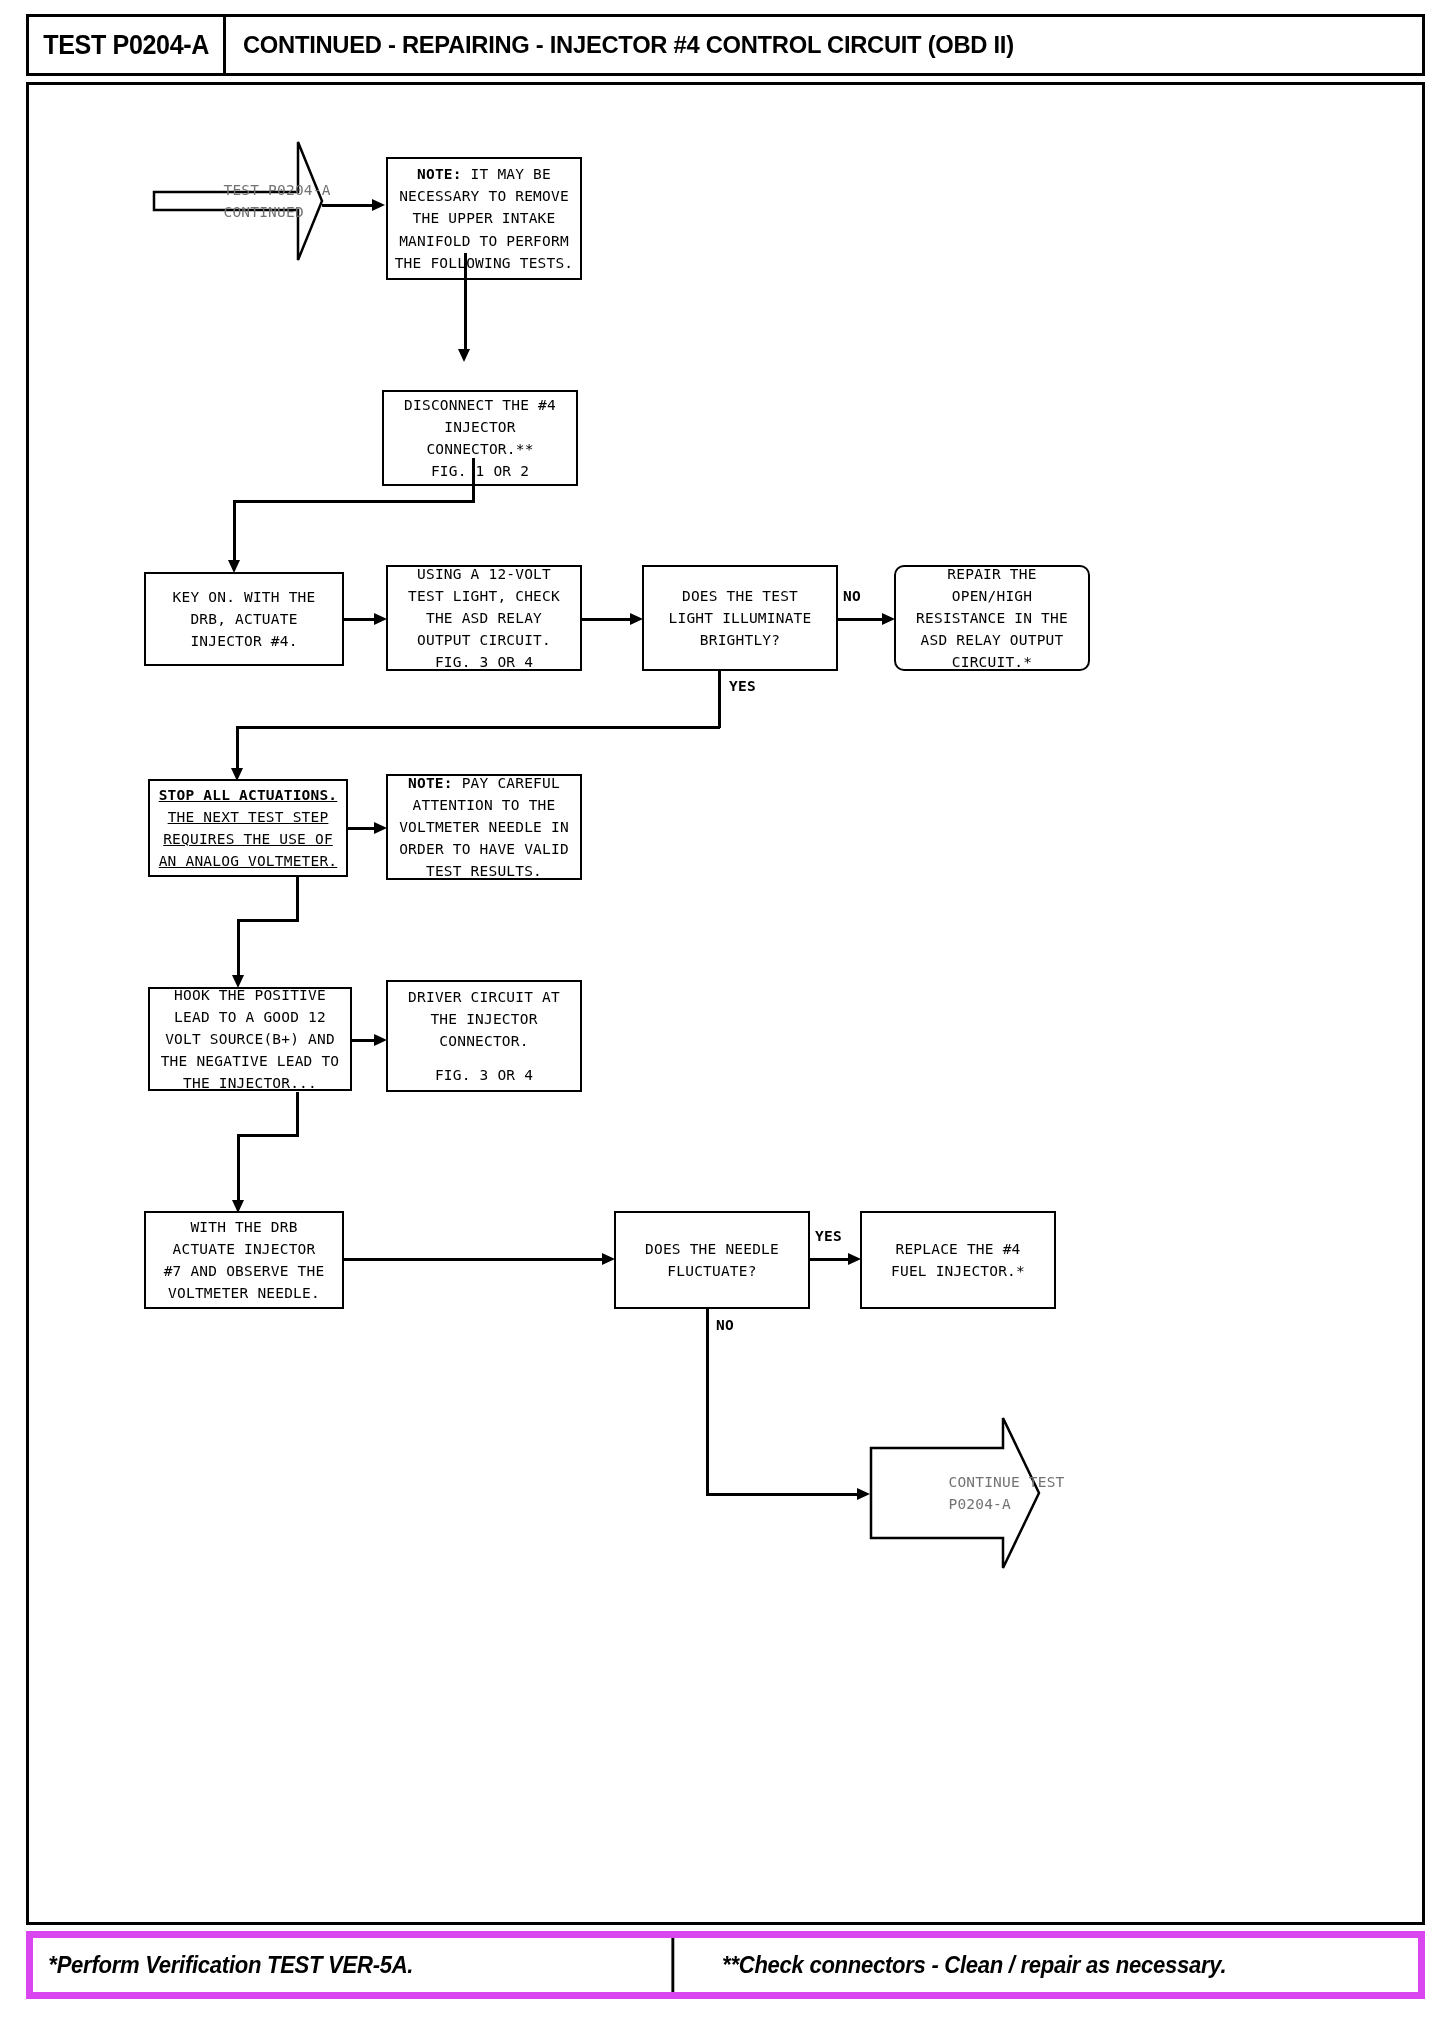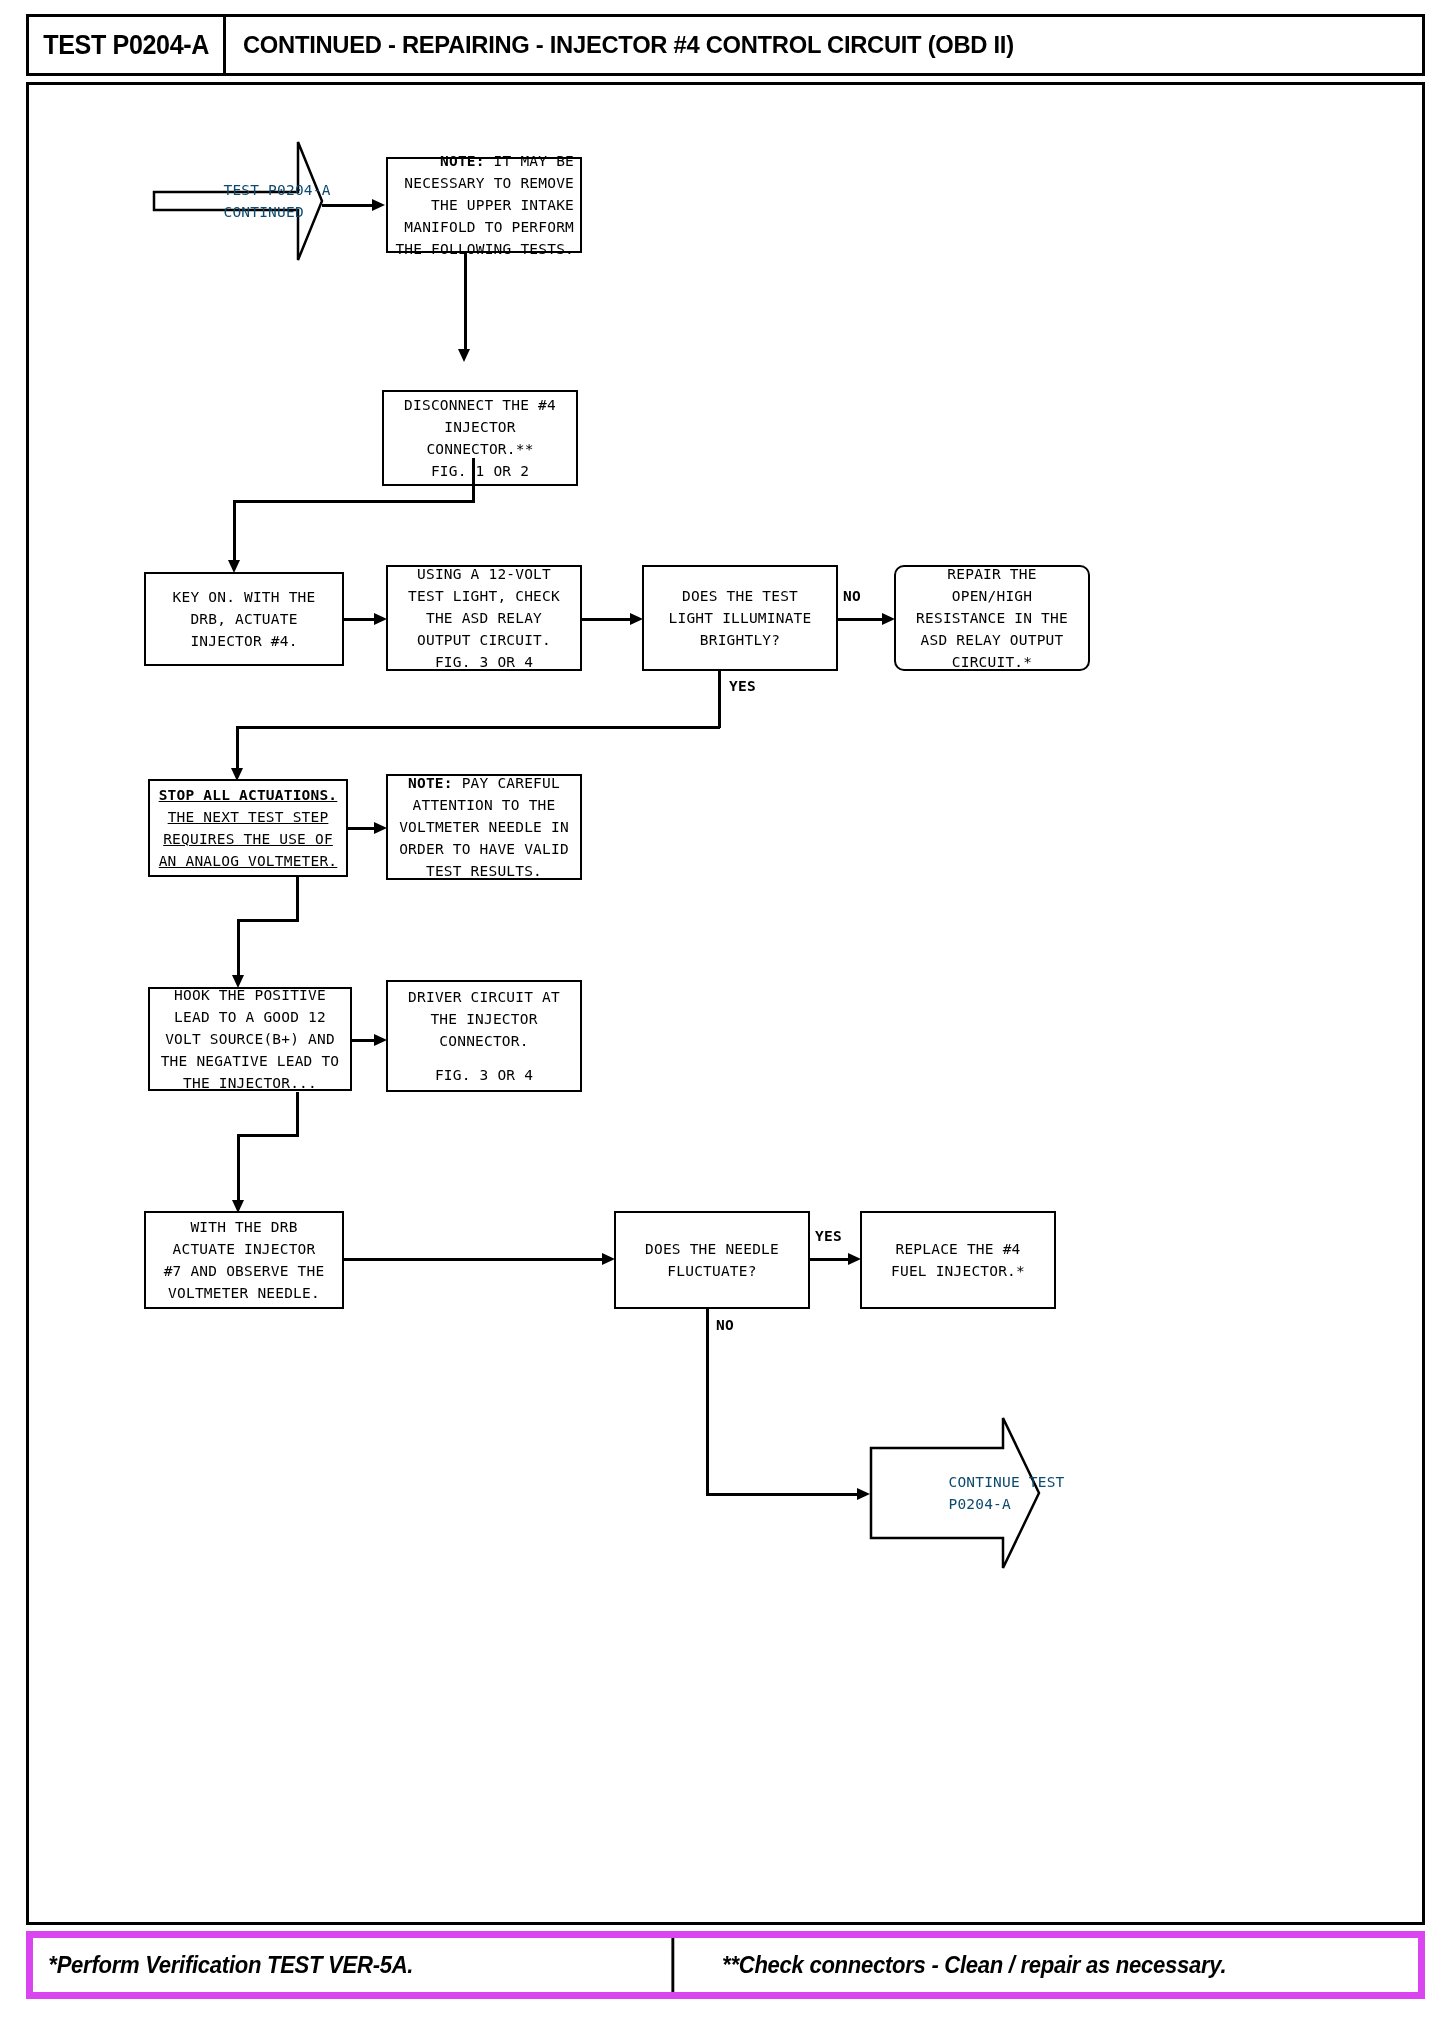--- a/index.html
+++ b/index.html
@@ -142,21 +142,21 @@
   .node .b { font-weight: bold; }
   .node .gap { height: 13px; }
 
   .arrowshape {
     position: absolute;
     font-family: "DejaVu Sans Mono", monospace;
     font-size: 14.5px;
     line-height: 1.52;
     letter-spacing: 0.2px;
     text-align: center;
-    color: #0c4a6e;
+    color: #737373;
   }
   .arrowshape .txt {
     position: absolute;
     left: 0;
     width: 74%;
     top: 50%;
     transform: translateY(-50%);
     white-space: pre;
   }
 
@@ -213,21 +213,21 @@
       <svg width="172" height="128" viewBox="0 0 172 128">
         <polygon points="2,52 142,52 142,4 170,64 142,124 142,76 2,76" fill="#ffffff" stroke="#000000" stroke-width="2.5" style="display:none"></polygon>
         <path d="M2,55 L146,55 L146,5 L170,64 L146,123 L146,73 L2,73 Z" fill="#ffffff" stroke="#000000" stroke-width="2.5"></path>
       </svg>
       <div class="txt" style="width:140px; text-align:center;">
         <span class="ln">TEST P0204-A</span>
         <span class="ln">CONTINUED</span>
       </div>
     </div>
 
-    <div class="node" style="left:360px; top:143px; width:196px; height:96px;align-items:flex-end;">
+    <div class="node" style="left:360px; top:143px; width:196px; height:123px;">
       <span class="ln"><b class="b">NOTE:</b><span> IT MAY BE</span></span>
       <span class="ln">NECESSARY TO REMOVE</span>
       <span class="ln">THE UPPER INTAKE</span>
       <span class="ln">MANIFOLD TO PERFORM</span>
       <span class="ln">THE FOLLOWING TESTS.</span>
     </div>
 
     <div class="hline" style="left:296px; top:190px; width:50px;"></div>
     <div class="ahead ahead-r" style="left:346px; top:185px;"></div>
 

